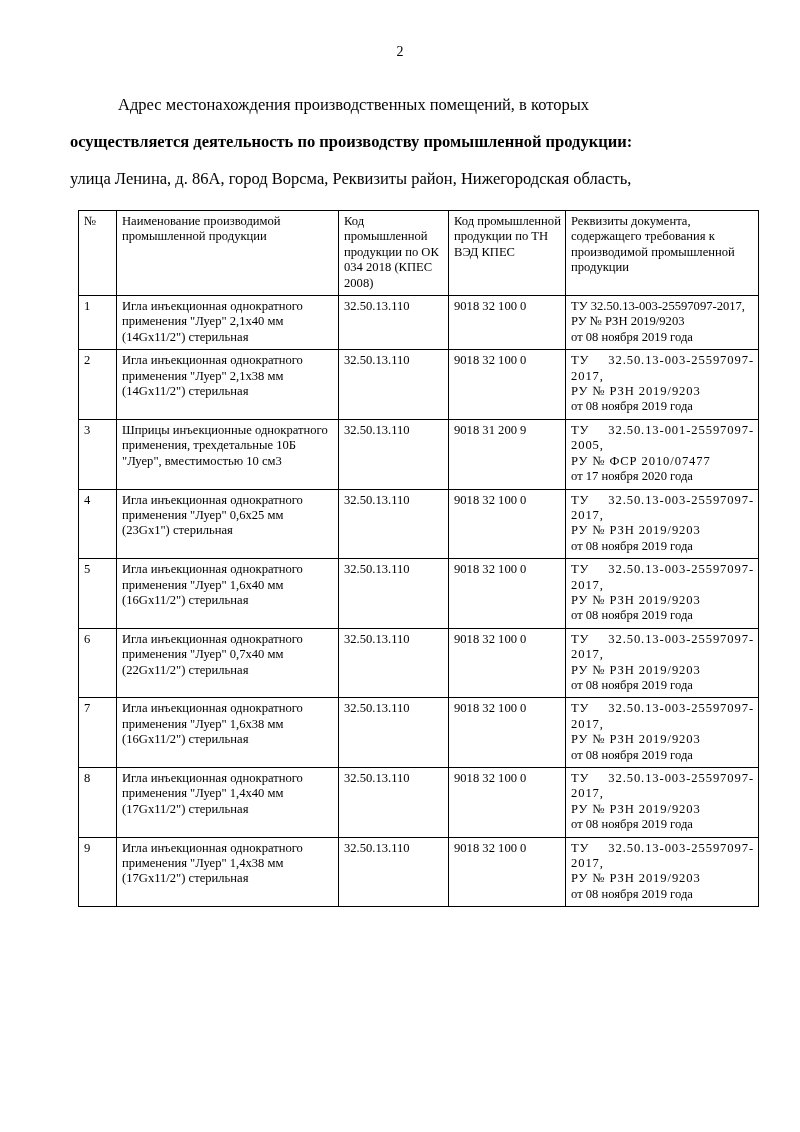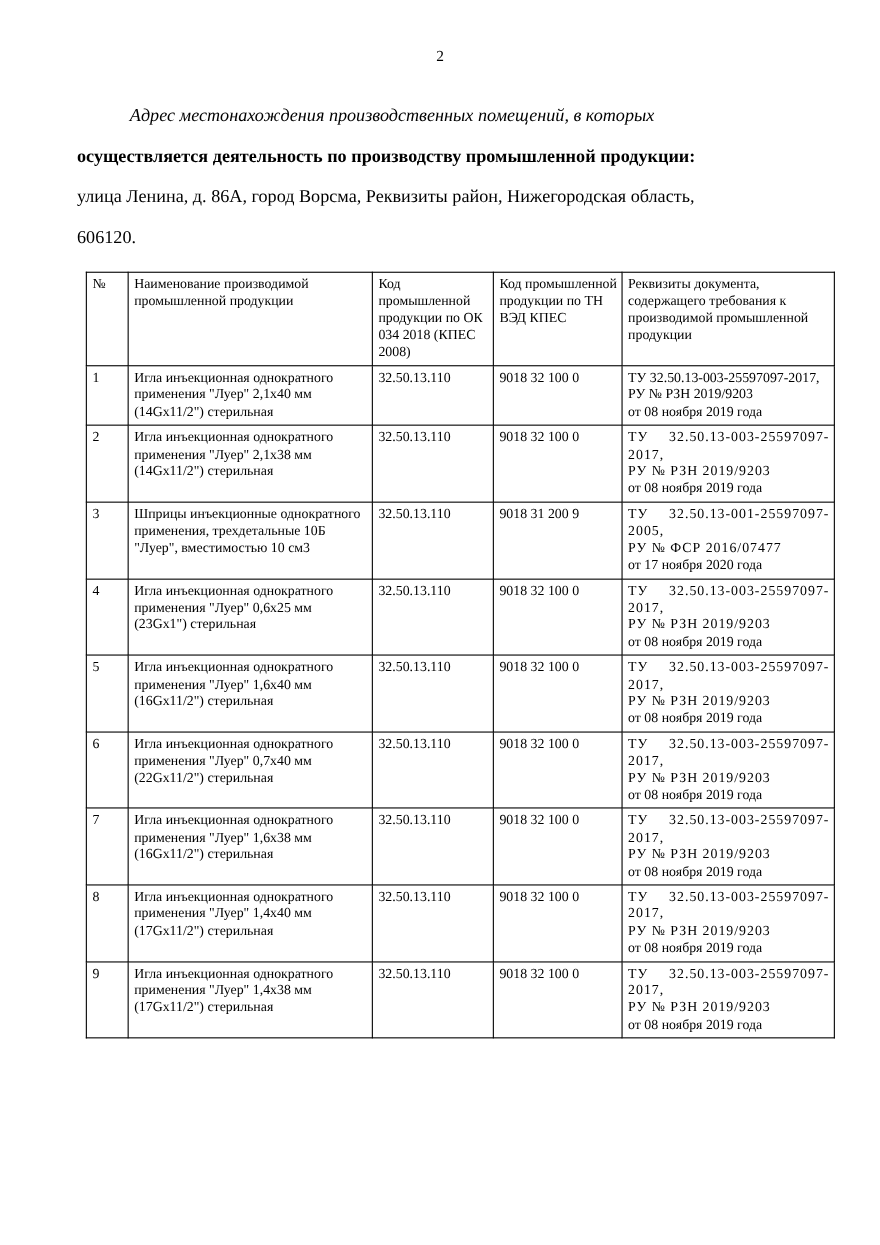--- a/index.html
+++ b/index.html
@@ -76,24 +76,23 @@
   }
 </style>
 </head>
 <body>
 
 <div class="page">
 
   <div class="page-number">2</div>
 
   <div class="intro">
-    <div class="just" style="text-indent:48px;font-style:italic;">Адрес местонахождения производственных помещений, в которых</div>
+    <div class="just" style="text-indent:48px;">Адрес местонахождения производственных помещений, в которых</div>
     <div class="just" style="text-indent:0;font-weight:bold;">осуществляется деятельность по производству промышленной продукции:</div>
     <div class="just" style="text-indent:0;">улица Ленина, д. 86А, город Ворсма, Реквизиты район, Нижегородская область,</div>
-    <div class="intro-last" style="text-indent:0;">606120.</div>
   </div>
 
   <table class="reg">
     <colgroup>
       <col class="c-num">
         <col class="c-name">
         <col class="c-okpd">
         <col class="c-tnved">
         <col class="c-doc">
     </colgroup>
@@ -129,21 +128,21 @@
             <div>от 08 ноября 2019 года</div>
           </td>
         </tr>
         <tr>
           <td>3</td>
           <td class="just">Шприцы инъекционные однократного применения, трехдетальные 10Б "Луер", вместимостью 10 см3</td>
           <td>32.50.13.110</td>
           <td>9018 31 200 9</td>
           <td class="just-doc">
             <div class="just-doc spaced">ТУ 32.50.13-001-25597097-2005,</div>
-            <div class="just-doc spaced">РУ № ФСР 2016/07477</div>
+            <div class="just-doc spaced">РУ № ФСР 2010/07477</div>
             <div>от 17 ноября 2020 года</div>
           </td>
         </tr>
         <tr>
           <td>4</td>
           <td class="just">Игла инъекционная однократного применения "Луер" 0,6х25 мм (23Gх1") стерильная</td>
           <td>32.50.13.110</td>
           <td>9018 32 100 0</td>
           <td class="just-doc">
             <div class="just-doc spaced">ТУ 32.50.13-003-25597097-2017,</div>

